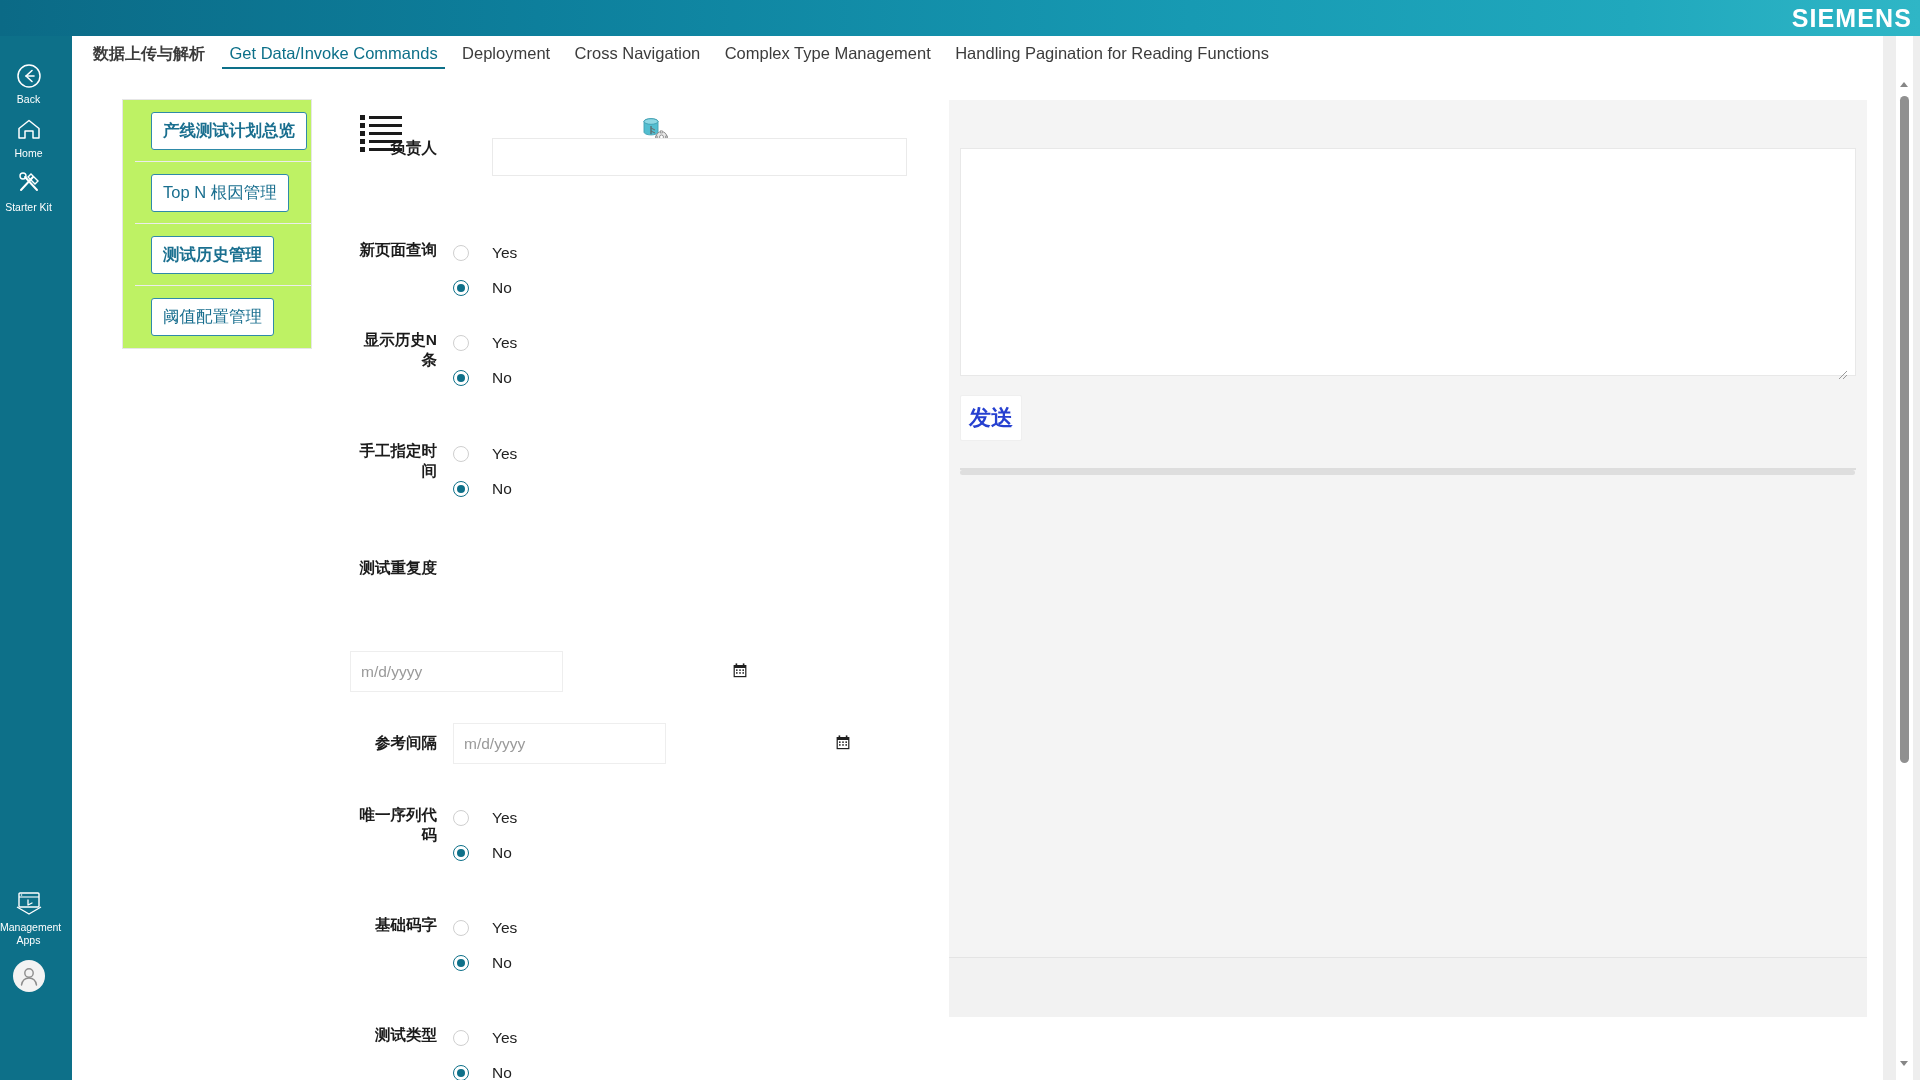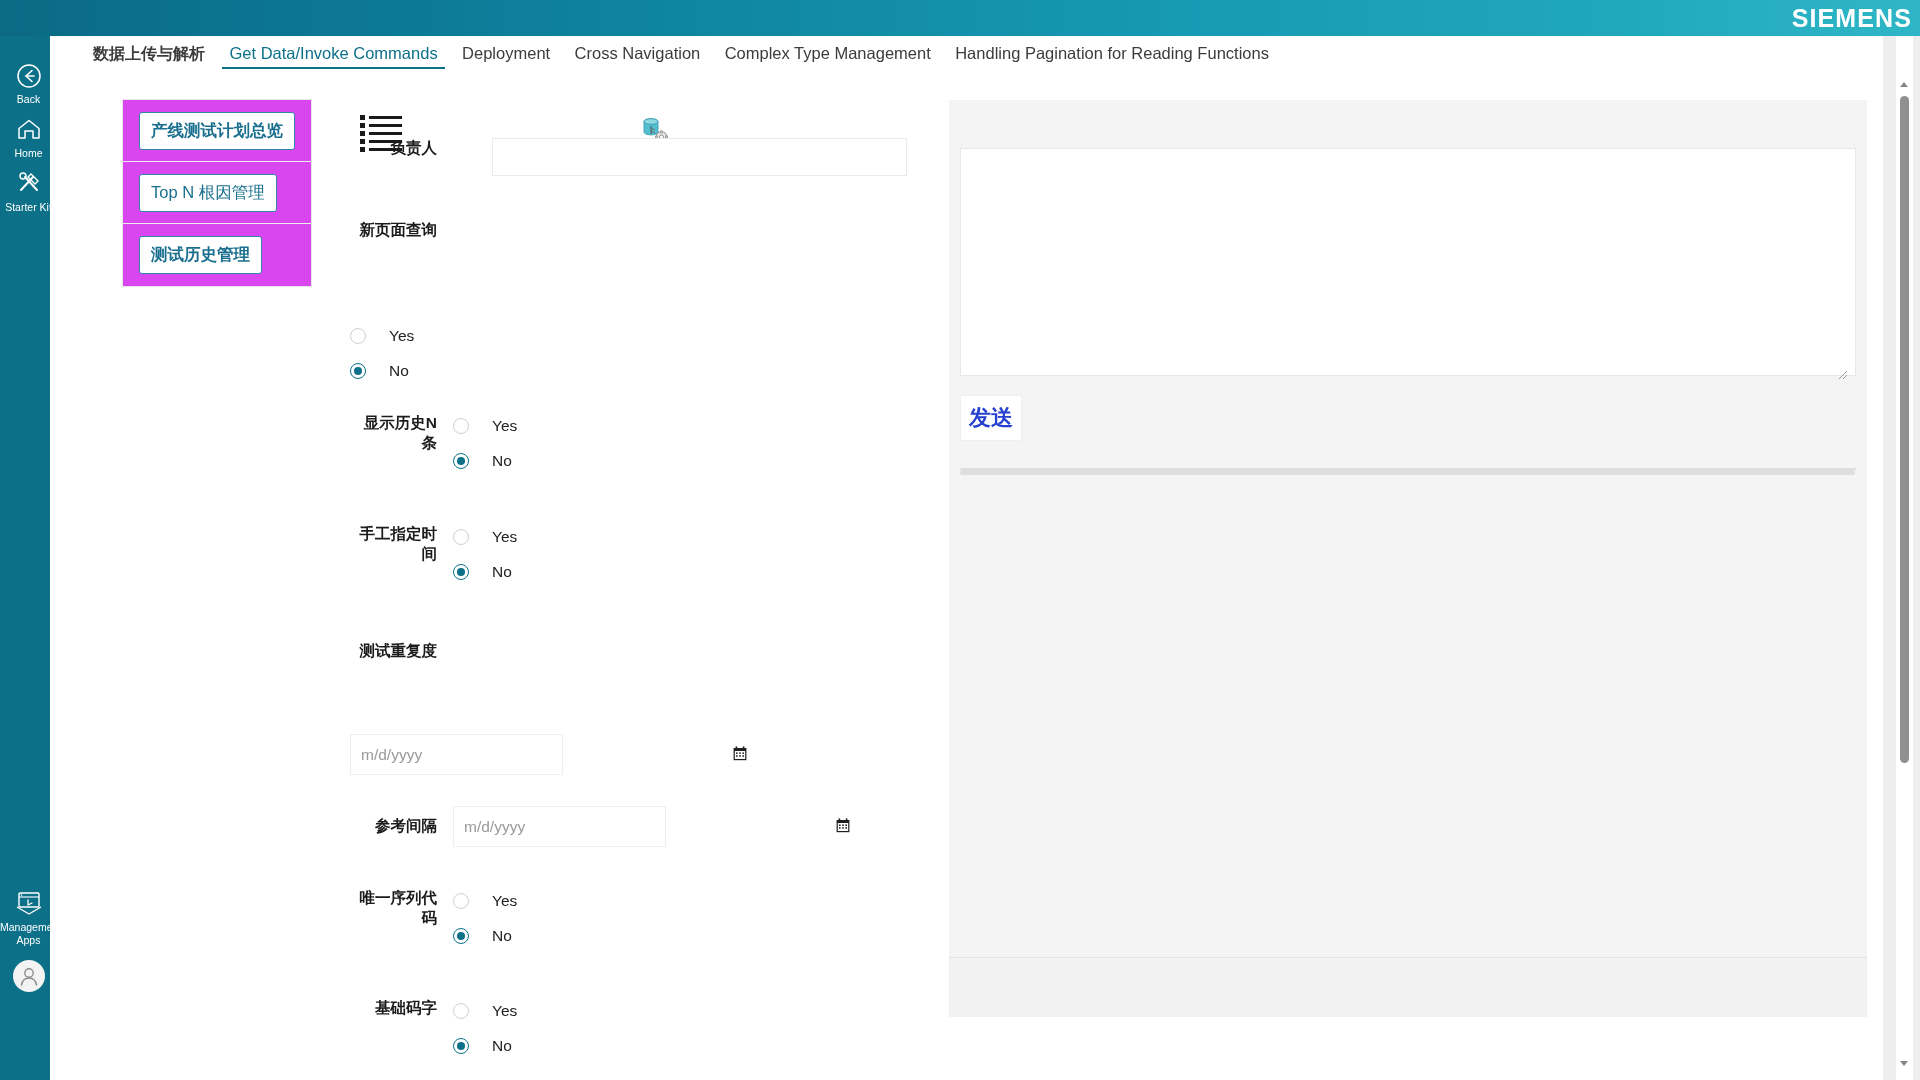--- a/index.html
+++ b/index.html
@@ -35,21 +35,21 @@
     font-weight: bold;
     letter-spacing: 1.1px;
     font-family: "Liberation Sans", sans-serif;
     line-height: 32px;
   }
 
   
   .leftrail {
     position: absolute;
     left: 0; top: 0;
-    width: 50px; height: 1080px;
+    width: 72px; height: 1080px;
     background: #0d7089;
     z-index: 30;
   }
   .ex-logo {
     position: absolute;
     left: 6px; top: 3px;
     width: 30px; height: 30px;
     background: #c9107c;
     border: 1.6px solid #ffffff;
   }
@@ -158,22 +158,23 @@
     left: 3px; right: 3px; bottom: 1px;
     height: 2.2px;
     background: #0d7089;
   }
 
   
   .menucard {
     position: absolute;
     left: 72px; top: 63px;
     width: 190px;
-    background: #d946ef;
+    background: #bef264;
     border: 1px solid #e6e6e6;
+    padding-left: 12px;
   }
   .menurow {
     height: 62px;
     border-bottom: 1px solid #ececec;
     display: flex;
     align-items: center;
     padding-left: 16px;
   }
   .menurow:last-child { border-bottom: none; }
   .menubtn {
@@ -492,20 +493,23 @@
 
       <div class="menucard">
         <div class="menurow">
           <button class="menubtn strong">产线测试计划总览</button>
         </div>
         <div class="menurow">
           <button class="menubtn">Top N 根因管理</button>
         </div>
         <div class="menurow">
           <button class="menubtn strong">测试历史管理</button>
+        </div>
+        <div class="menurow">
+          <button class="menubtn">阈值配置管理</button>
         </div>
       </div>
 
       <div class="form">
 
         <div class="listicon">
           <div class="lr">
               <i></i>
               <b></b>
             </div>
@@ -546,21 +550,21 @@
         </div>
 
 
         <div class="frow" style="margin-top:24px;gap:39px;">
           <div class="flabel">负责人</div>
           <div class="fctl">
             <input class="txtinput" type="text" placeholder="" style="">
           </div>
         </div>
 
-        <div class="frow" style="margin-top:44px;flex-direction:column;">
+        <div class="frow" style="margin-top:64px;">
           <div class="flabel">新页面查询</div>
           <div class="fctl">
             <div class="radio-line">
               <span class="radio"></span>
               <span class="rtext">Yes</span>
             </div>
             <div class="radio-line" style="margin-top:9px;">
               <span class="radio sel"></span>
               <span class="rtext">No</span>
             </div>

